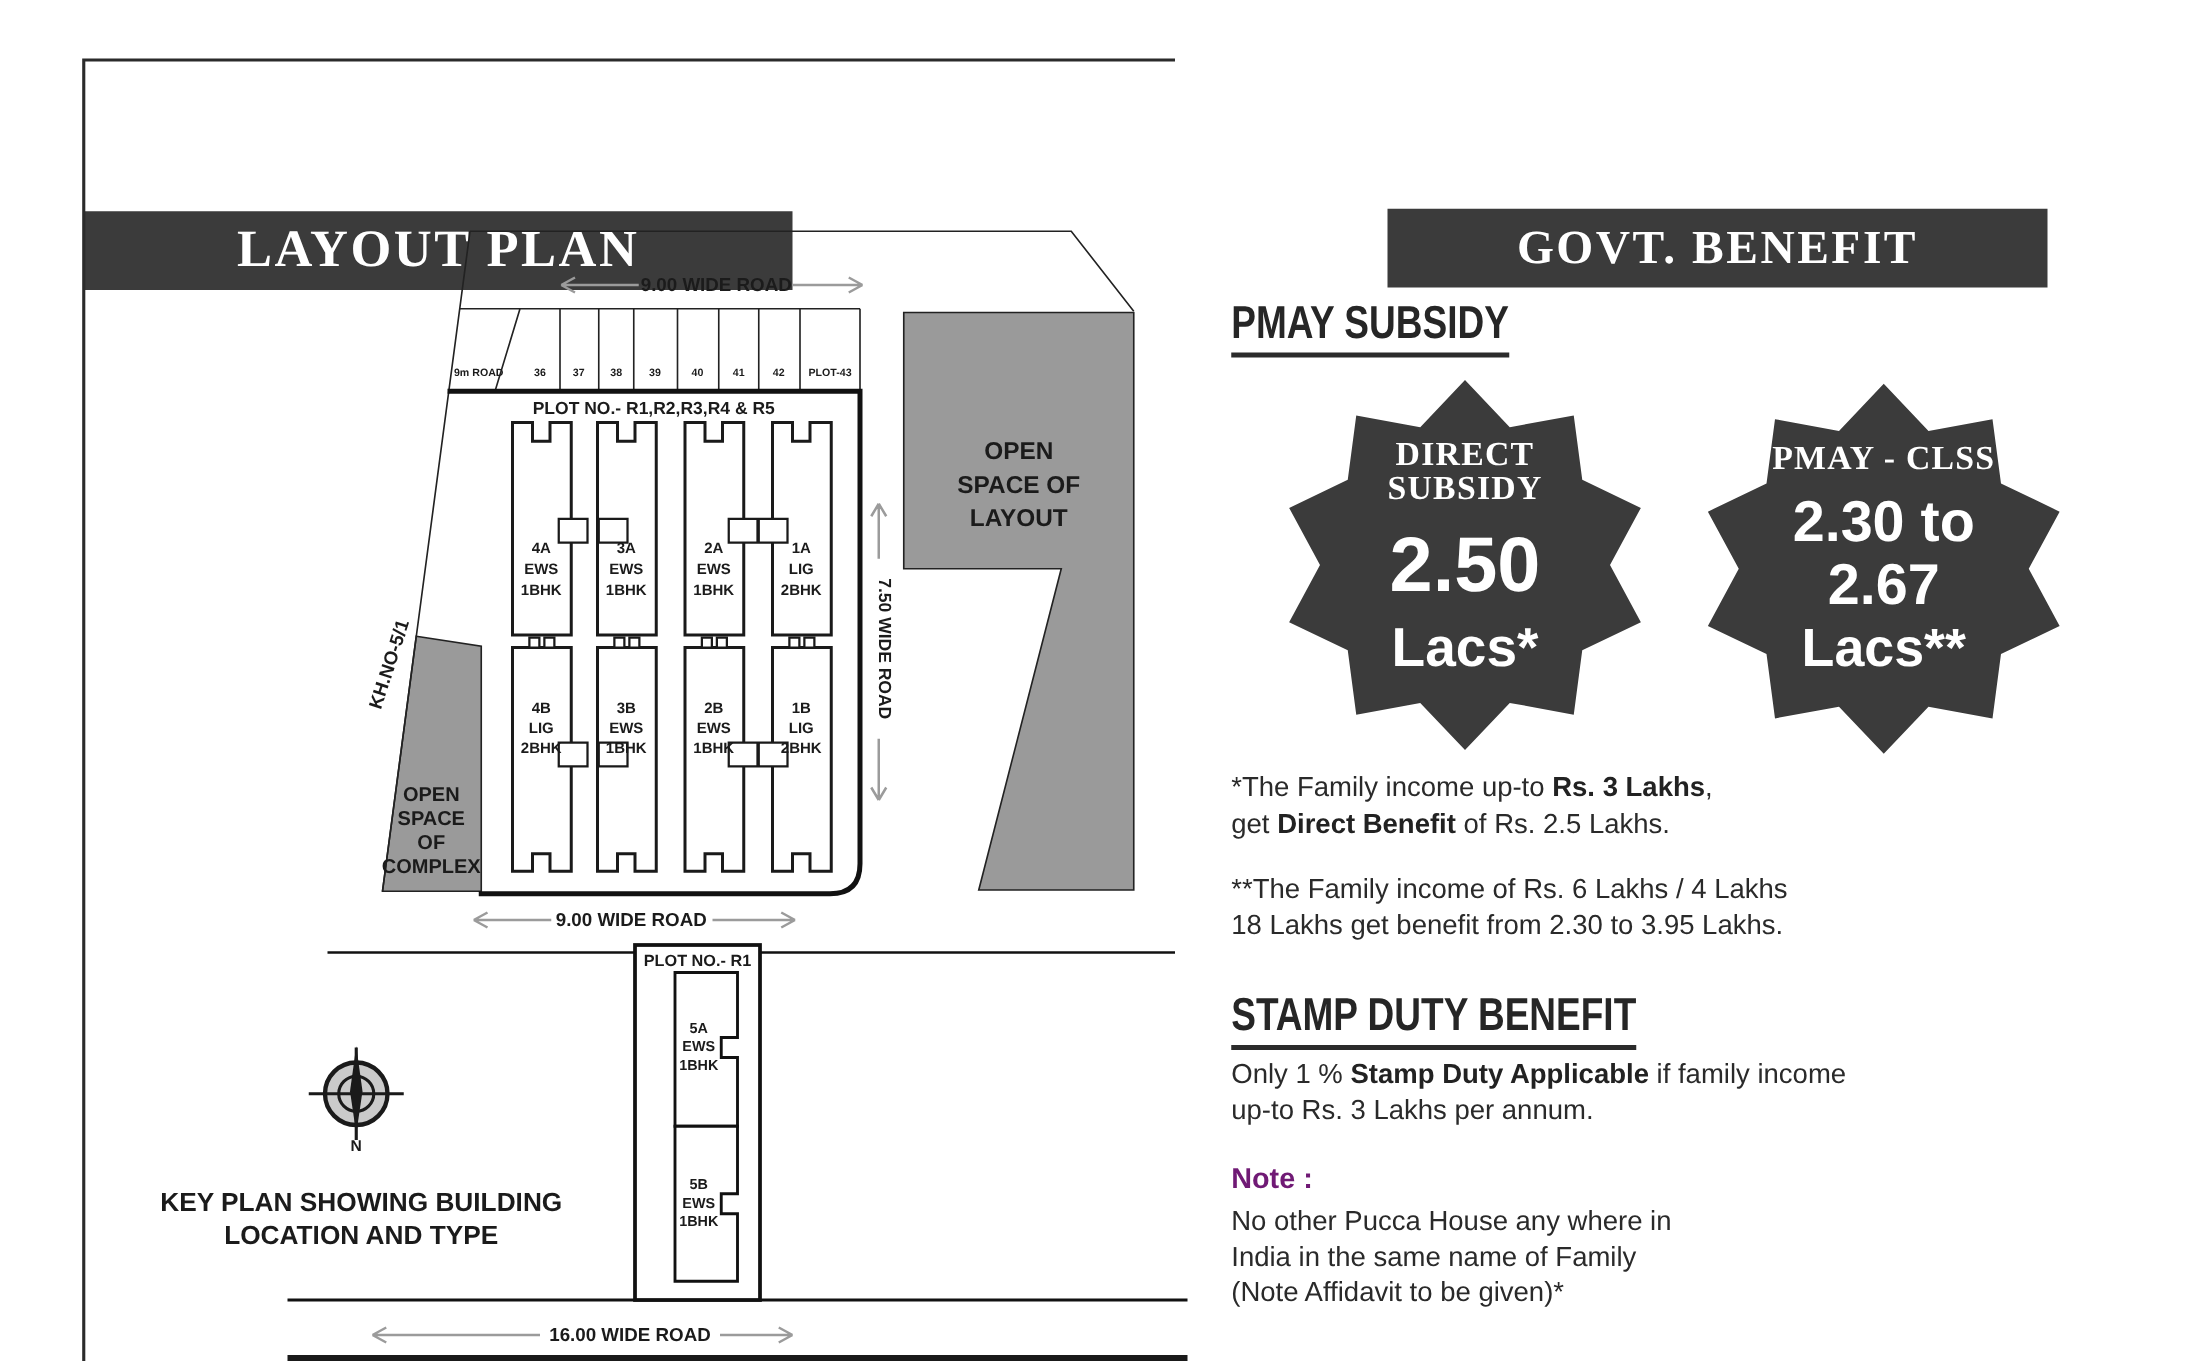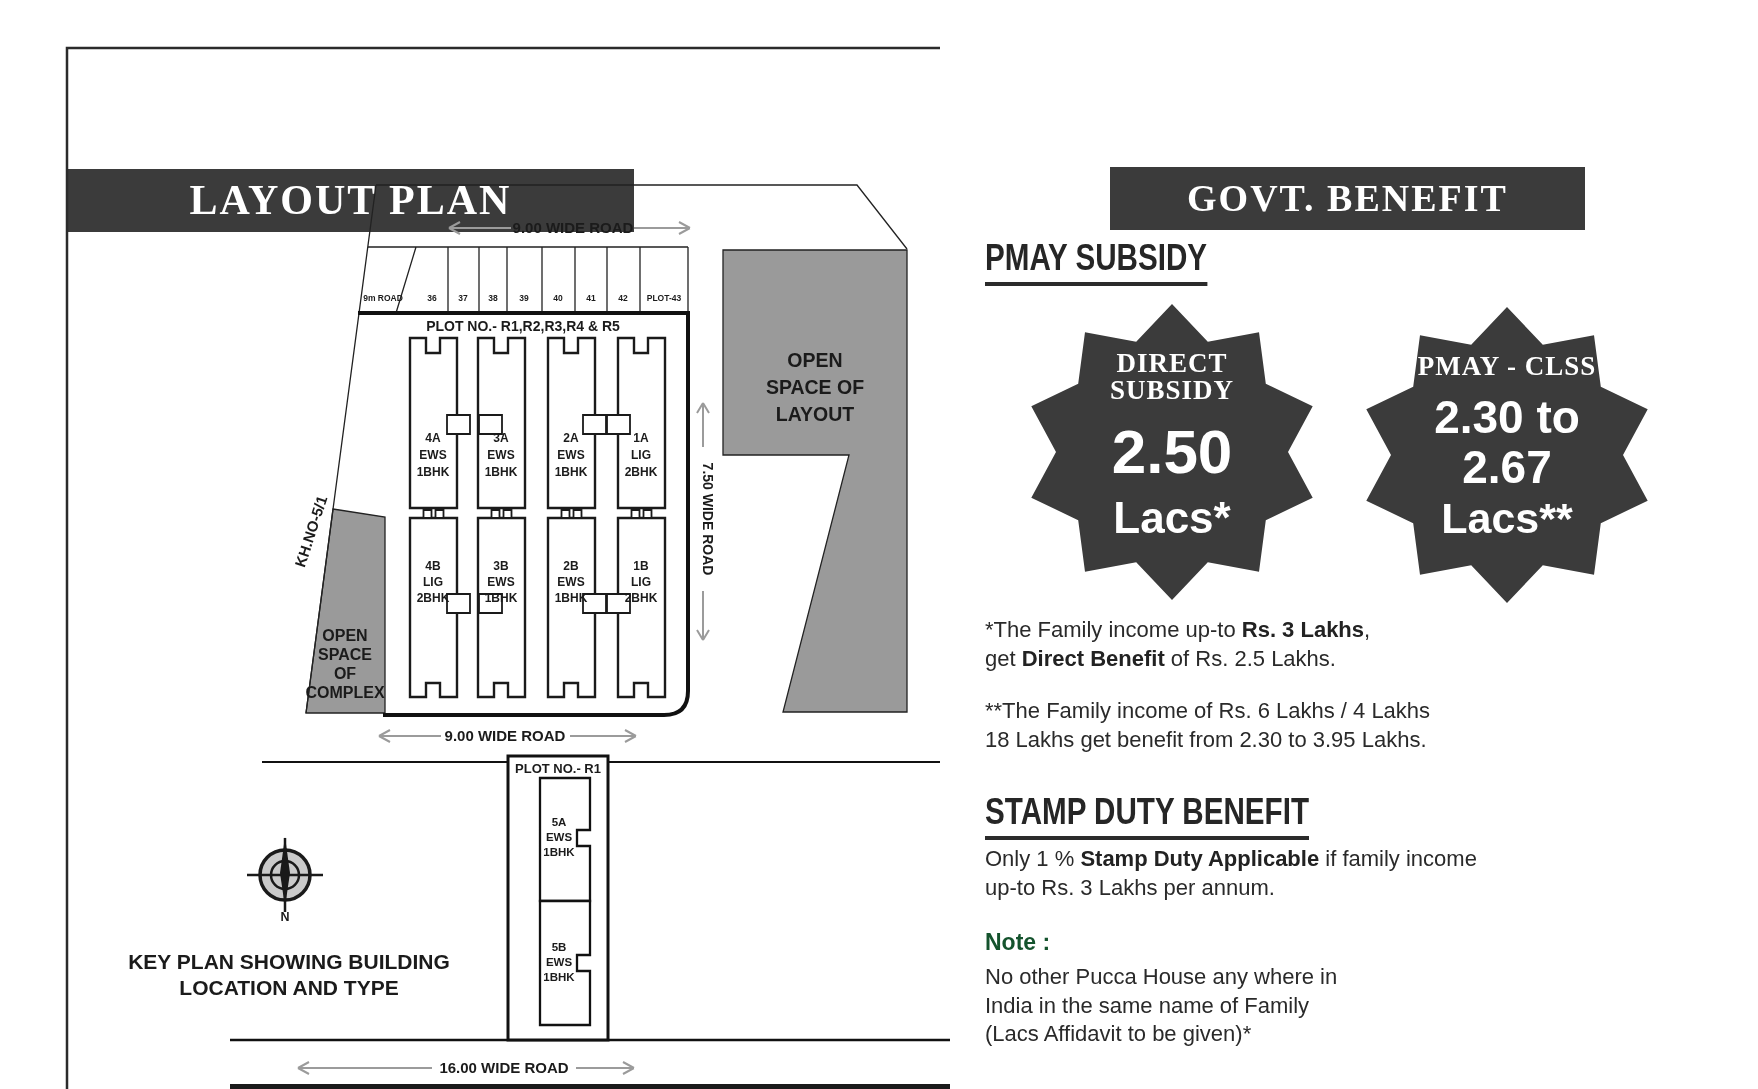--- a/index.html
+++ b/index.html
@@ -2,27 +2,27 @@
 <html><head>
 <meta charset="utf-8">
 <style>
   html,body{margin:0;padding:0;background:#fff;}
   #stage{position:relative;width:1758px;height:1089px;background:#fff;overflow:hidden;
          font-family:"Liberation Sans",sans-serif;}
   .abs{position:absolute;}
   .bar{background:#3b3b3b;color:#fff;text-align:center;
        font-family:"Liberation Serif",serif;font-weight:700;letter-spacing:2px;margin-top:42px;}
   #layout-bar{left:67px;top:127px;width:567px;height:63px;font-size:42px;line-height:63px;}
-  #govt-bar{left:1110px;top:125px;width:475px;height:63px;font-size:38px;line-height:63px;}
+  #govt-bar{left:1110px;top:125px;width:528px;height:63px;font-size:38px;line-height:63px;}
   .cond{display:inline-block;transform:scaleX(0.8);transform-origin:left bottom;
         font-weight:700;color:#262626;border-bottom:4px solid #2b2b2b;padding-bottom:3px;
         font-size:37px;white-space:nowrap;}
   .body-text{color:#2a2a2a;font-size:22px;line-height:28.5px;white-space:nowrap;}
   .body-text b{font-weight:700;color:#222;}
-  #note-label{font-weight:700;font-size:23px;color:#14532d;}
+  #note-label{font-weight:700;font-size:23px;color:#701a75;}
   
   .t{font-family:"Liberation Sans",sans-serif;font-weight:700;fill:#1b1b1b;text-anchor:middle;}
   .s8{font-size:8.5px;} .s11{font-size:11.5px;} .s12b{font-size:12.5px;}
   .s13{font-size:13px;} .s14{font-size:14px;} .s15{font-size:15px;}
   .s16{font-size:16px;} .s19{font-size:19.5px;} .s21{font-size:21px;}
   .ln{stroke:#222;stroke-width:1.3;fill:none;}
   .thick{stroke:#111;stroke-width:4;fill:none;}
   .med{stroke:#111;stroke-width:2.3;fill:none;}
   .bld{stroke:#1a1a1a;stroke-width:2.4;fill:#fff;}
   .tab{stroke:#1a1a1a;stroke-width:1.8;fill:#fff;}
@@ -194,16 +194,16 @@
   </div>
   <div class="abs body-text" style="left:985px;top:845px">
     <span>Only 1 % </span><b>Stamp Duty Applicable</b><span> if family income</span><br>
     <span>up-to Rs. 3 Lakhs per annum.</span>
   </div>
 
   <div id="note-label" class="abs" style="left:985px;top:929px">Note :</div>
   <div class="abs body-text" style="left:985px;top:963px">
     <span>No other Pucca House any where in</span><br>
     <span>India in the same name of Family</span><br>
-    <span>(Lacs Affidavit to be given)*</span>
+    <span>(Note Affidavit to be given)*</span>
   </div>
 
 </div>
 
 </body></html>

